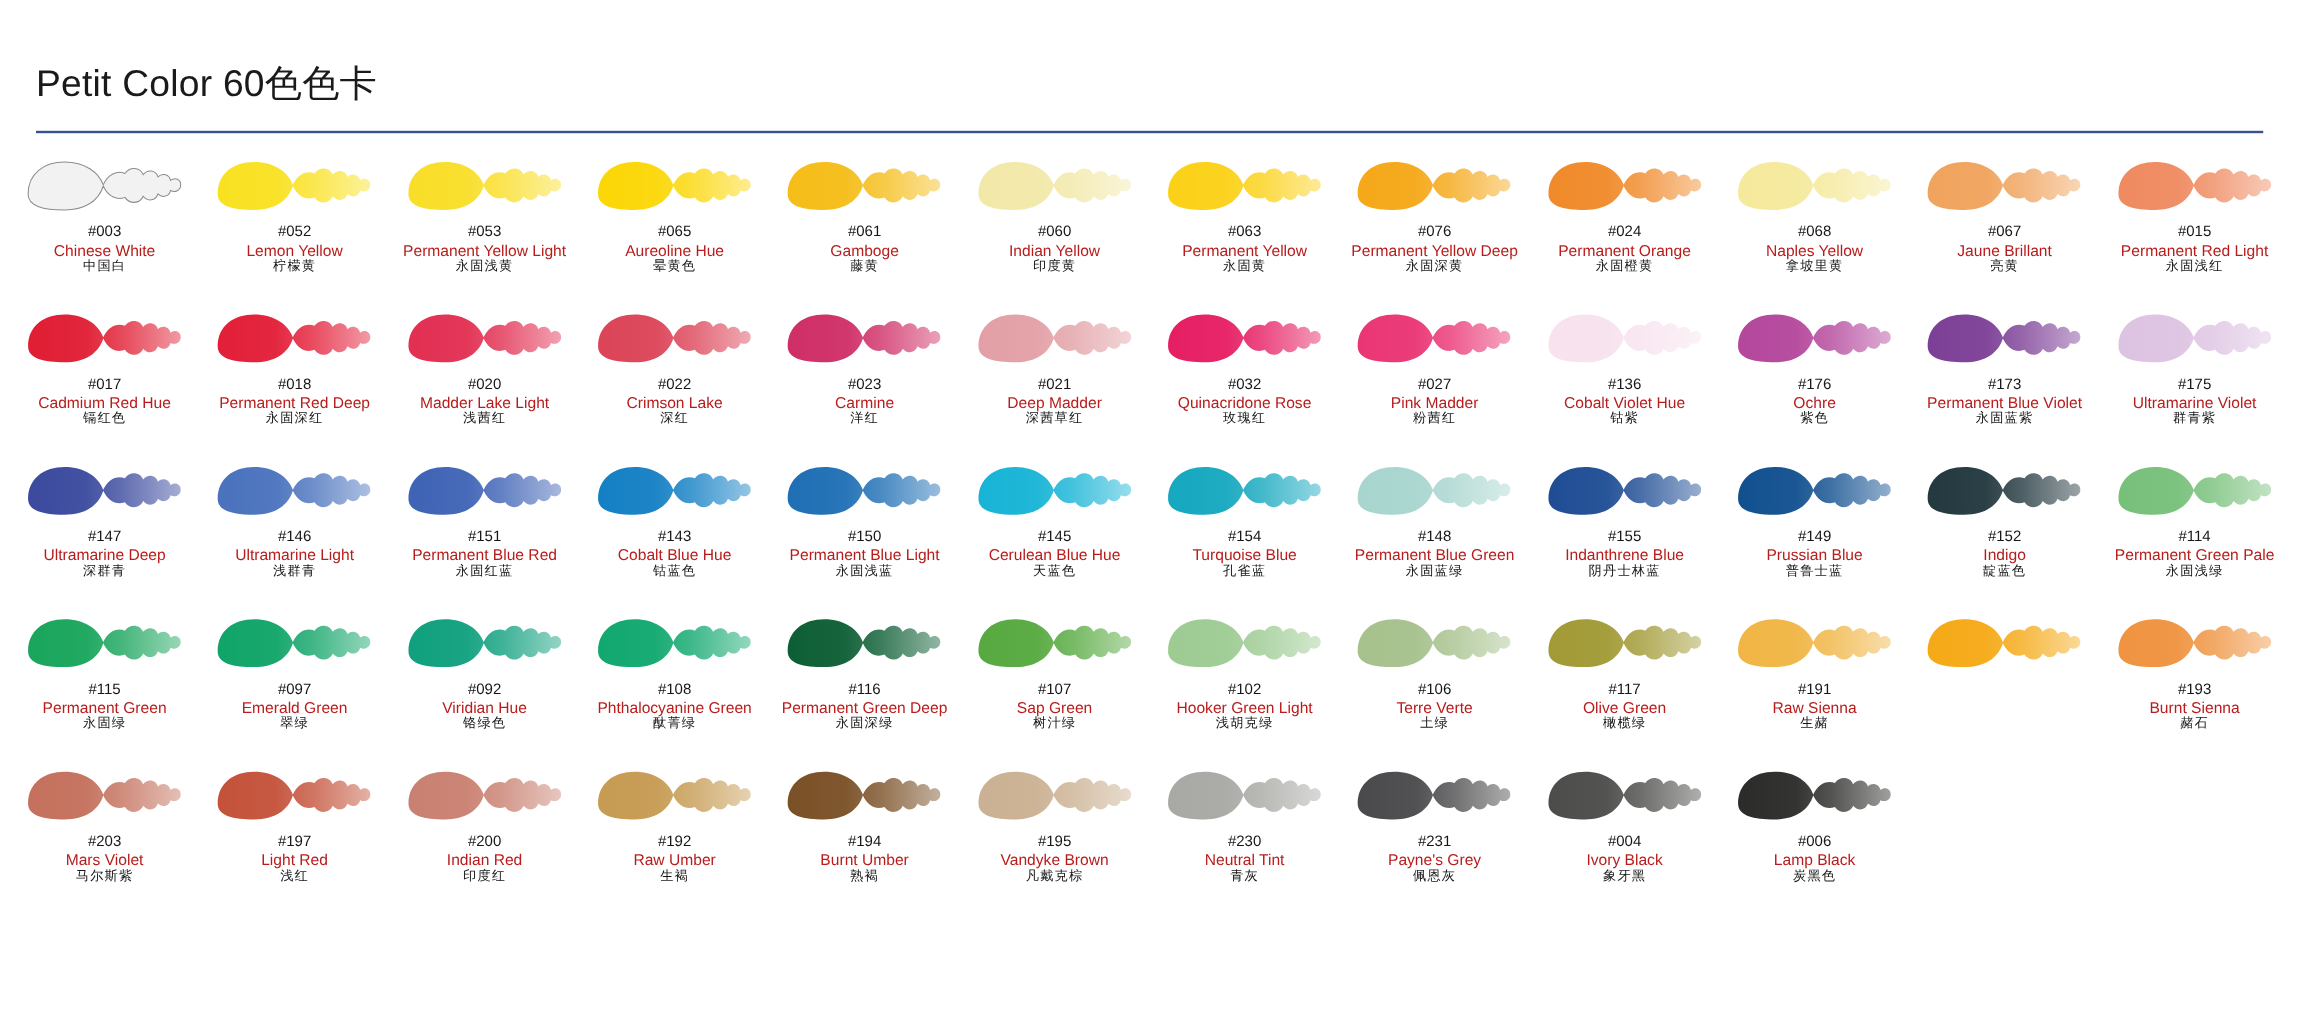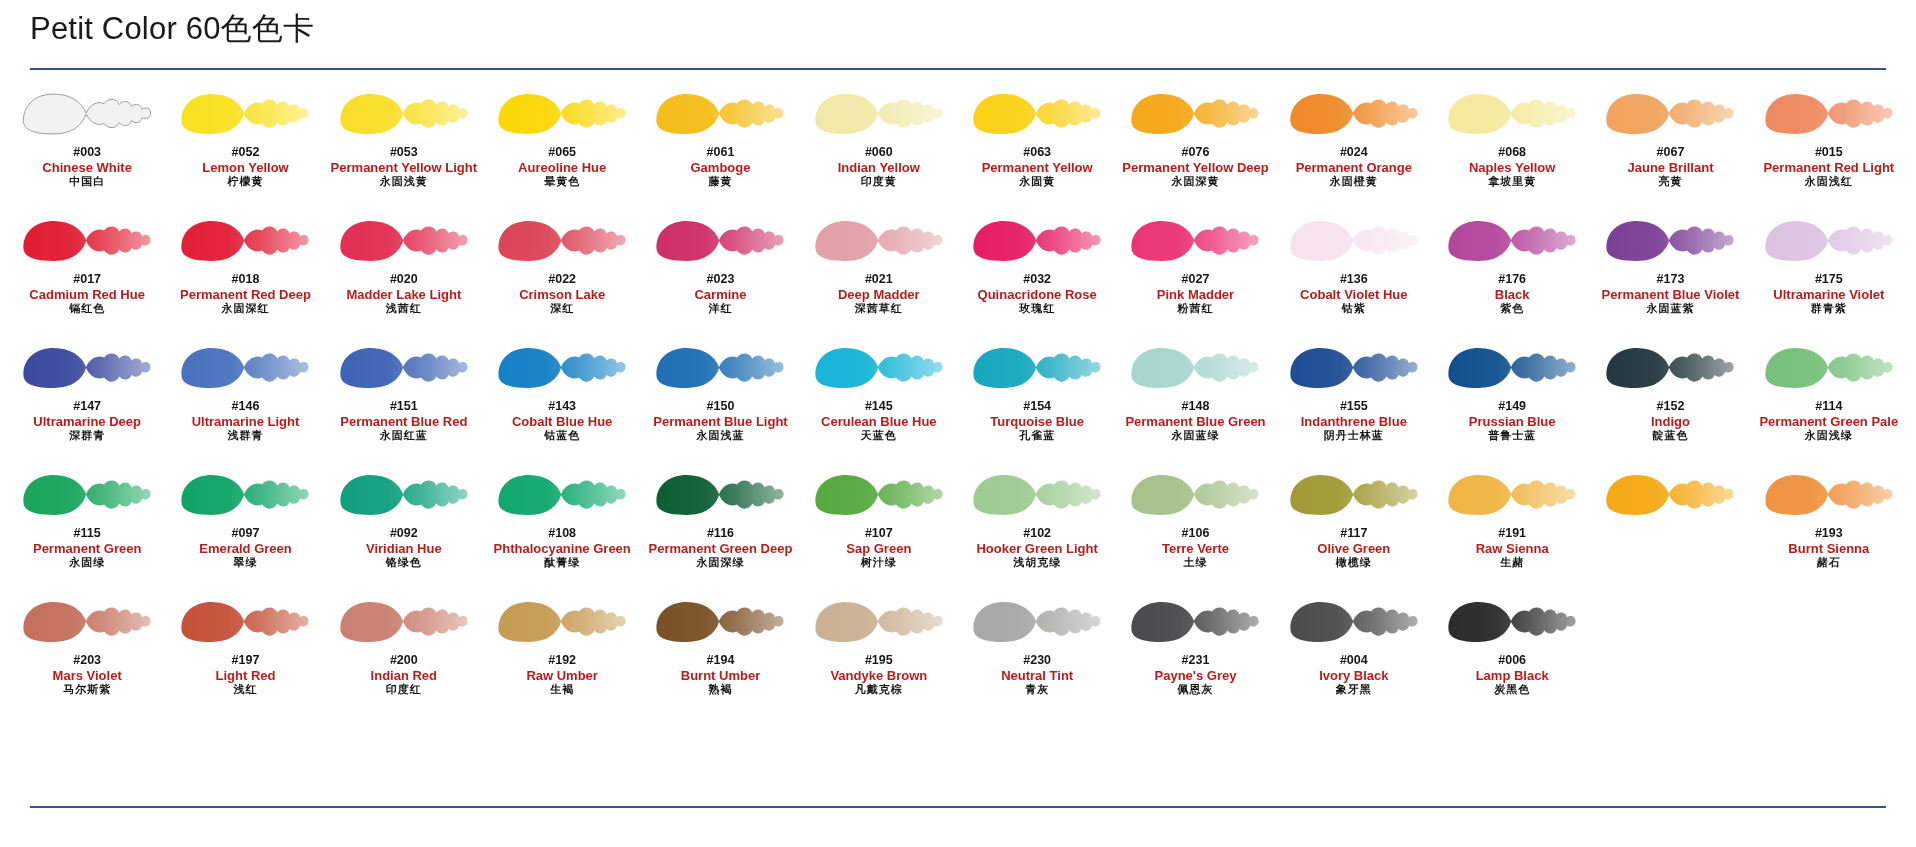--- a/index.html
+++ b/index.html
@@ -7,20 +7,21 @@
     margin: 0; padding: 0;
     width: 1916px; height: 847px;
     background: #ffffff;
     font-family: "Liberation Sans", "DejaVu Sans", sans-serif;
     overflow: hidden;
   }
   #page {
     position: relative;
     width: 1916px; height: 603px;
     background: #ffffff;
+    margin-top: 41px;
   }
   .title {
     position: absolute;
     left: 30px; top: 8px;
     font-size: 31px;
     font-weight: 400;
     color: #1a1a1a;
     letter-spacing: 0.2px;
     white-space: nowrap;
   }
@@ -44,21 +45,20 @@
     grid-template-columns: repeat(12, 1fr);
     grid-auto-rows: 127px;
     column-gap: 0px;
     row-gap: 0px;
   }
   .cell {
     display: flex;
     flex-direction: column;
     align-items: center;
     justify-content: flex-start;
-    font-weight: bold;
   }
   .blob {
     width: 150px;
     height: 52px;
     display: block;
   }
   .labels {
     margin-top: 5px;
     text-align: center;
     line-height: 1.16;
@@ -497,21 +497,21 @@
               <stop offset="38%" stop-color="#b4479c" stop-opacity="0.96"></stop>
               <stop offset="62%" stop-color="#b4479c" stop-opacity="0.80"></stop>
               <stop offset="82%" stop-color="#b4479c" stop-opacity="0.62"></stop>
               <stop offset="100%" stop-color="#b4479c" stop-opacity="0.45"></stop>
             </linearGradient>
           </defs>
           <path d="M12,34 C12,16 26,6 44,6 C62,6 74,15 78,26 C82,17 90,13 97,16 C101,10 110,10 113,17 C117,12 124,13 126,19 C130,15 136,17 137,22 C141,19 146,21 146,26 C146,31 141,33 137,31 C136,36 130,38 126,34 C124,40 117,41 113,36 C110,43 101,43 97,37 C90,40 82,36 78,27 C74,40 62,48 44,48 C26,48 12,45 12,34 Z" fill="url(#g22)" stroke="none"></path>
         </svg>
         <div class="labels">
           <div class="code">#176</div>
-          <div class="en">Black</div>
+          <div class="en">Ochre</div>
           <div class="cn">紫色</div>
         </div>
       </div>
       <div class="cell">
         <svg class="blob" viewBox="0 0 158 54">
           <defs>
             <linearGradient id="g23" x1="0%" x2="100%" y1="0%" y2="0%">
               <stop offset="0%" stop-color="#7c3f96" stop-opacity="1"></stop>
               <stop offset="38%" stop-color="#7c3f96" stop-opacity="0.96"></stop>
               <stop offset="62%" stop-color="#7c3f96" stop-opacity="0.80"></stop>

